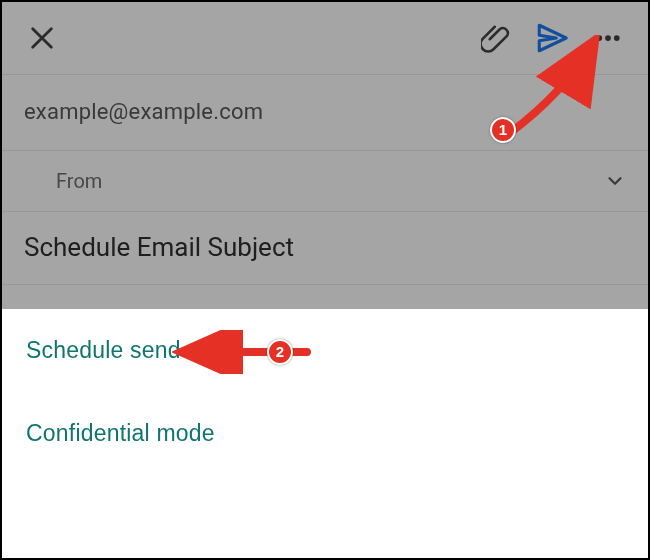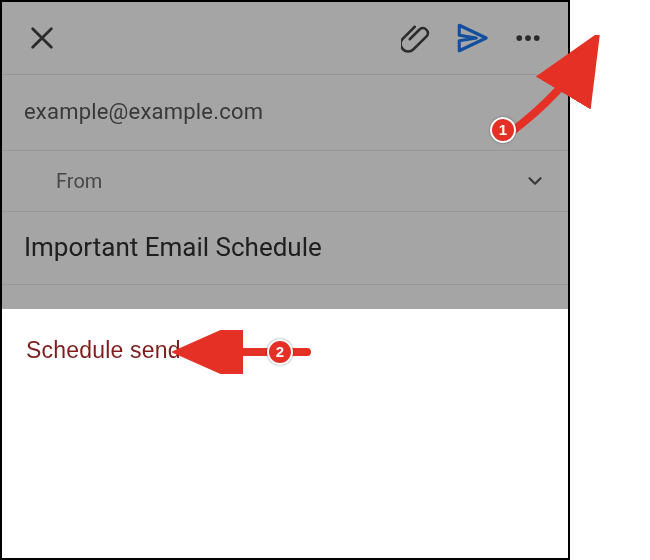--- a/index.html
+++ b/index.html
@@ -1,19 +1,19 @@
 <!DOCTYPE html>
 <html><head>
 <meta charset="utf-8">
 <style>
   * { box-sizing: border-box; margin: 0; padding: 0; }
   html, body { width: 650px; height: 560px; overflow: hidden; font-family: Roboto, "Helvetica Neue", Arial, sans-serif; }
   .stage {
     position: relative;
-    width: 570px;
+    width: 650px;
     height: 560px;
     border: 2px solid #000;
     background: #fff;
   }
   .compose {
     position: absolute;
     inset: 0;
     background: #f4f4f5;
   }
   .toolbar {
@@ -67,21 +67,21 @@
     left: 0; right: 0; bottom: 0;
     top: 307px;
     background: #fff;
   }
   .sheet-item {
     display: flex;
     align-items: center;
     height: 83px;
     padding: 0 24px;
     font-size: 23px;
-    color: #7f1d1d;
+    color: #0f766e;
     letter-spacing: 0.2px;
     background: #fff;
     border: none;
     width: 100%;
     text-align: left;
     cursor: pointer;
   }
   
   .anno { position: absolute; pointer-events: none; }
   .badge {
@@ -135,31 +135,34 @@
     </div>
 
     <div class="field-from">
       <span class="exp">From</span>
       <svg width="22" height="22" viewBox="0 0 24 24">
         <path d="M6 9 L12 15 L18 9" stroke="#555" stroke-width="2.4" fill="none" stroke-linecap="round" stroke-linejoin="round"></path>
       </svg>
     </div>
 
     <div class="field-subject">
-      <span>Important Email Schedule</span>
+      <span>Schedule Email Subject</span>
     </div>
 
     <div class="body-area"></div>
   </div>
 
   <div class="scrim"></div>
 
   <div class="sheet">
     <button class="sheet-item">
       <span>Schedule send</span>
+    </button>
+    <button class="sheet-item">
+      <span>Confidential mode</span>
     </button>
   </div>
 
   <svg class="anno" style="left:480px; top:33px;" width="140" height="120">
     <defs>
       <marker id="ah1" markerWidth="10" markerHeight="10" refX="7" refY="4" orient="auto">
         <path d="M0 0 L9 4 L0 8 Z" fill="#e53125"></path>
       </marker>
     </defs>
     <path d="M 25 100 Q 80 60 110 10" stroke="#e53125" stroke-width="8" fill="none" marker-end="url(#ah1)" stroke-linecap="round"></path>

